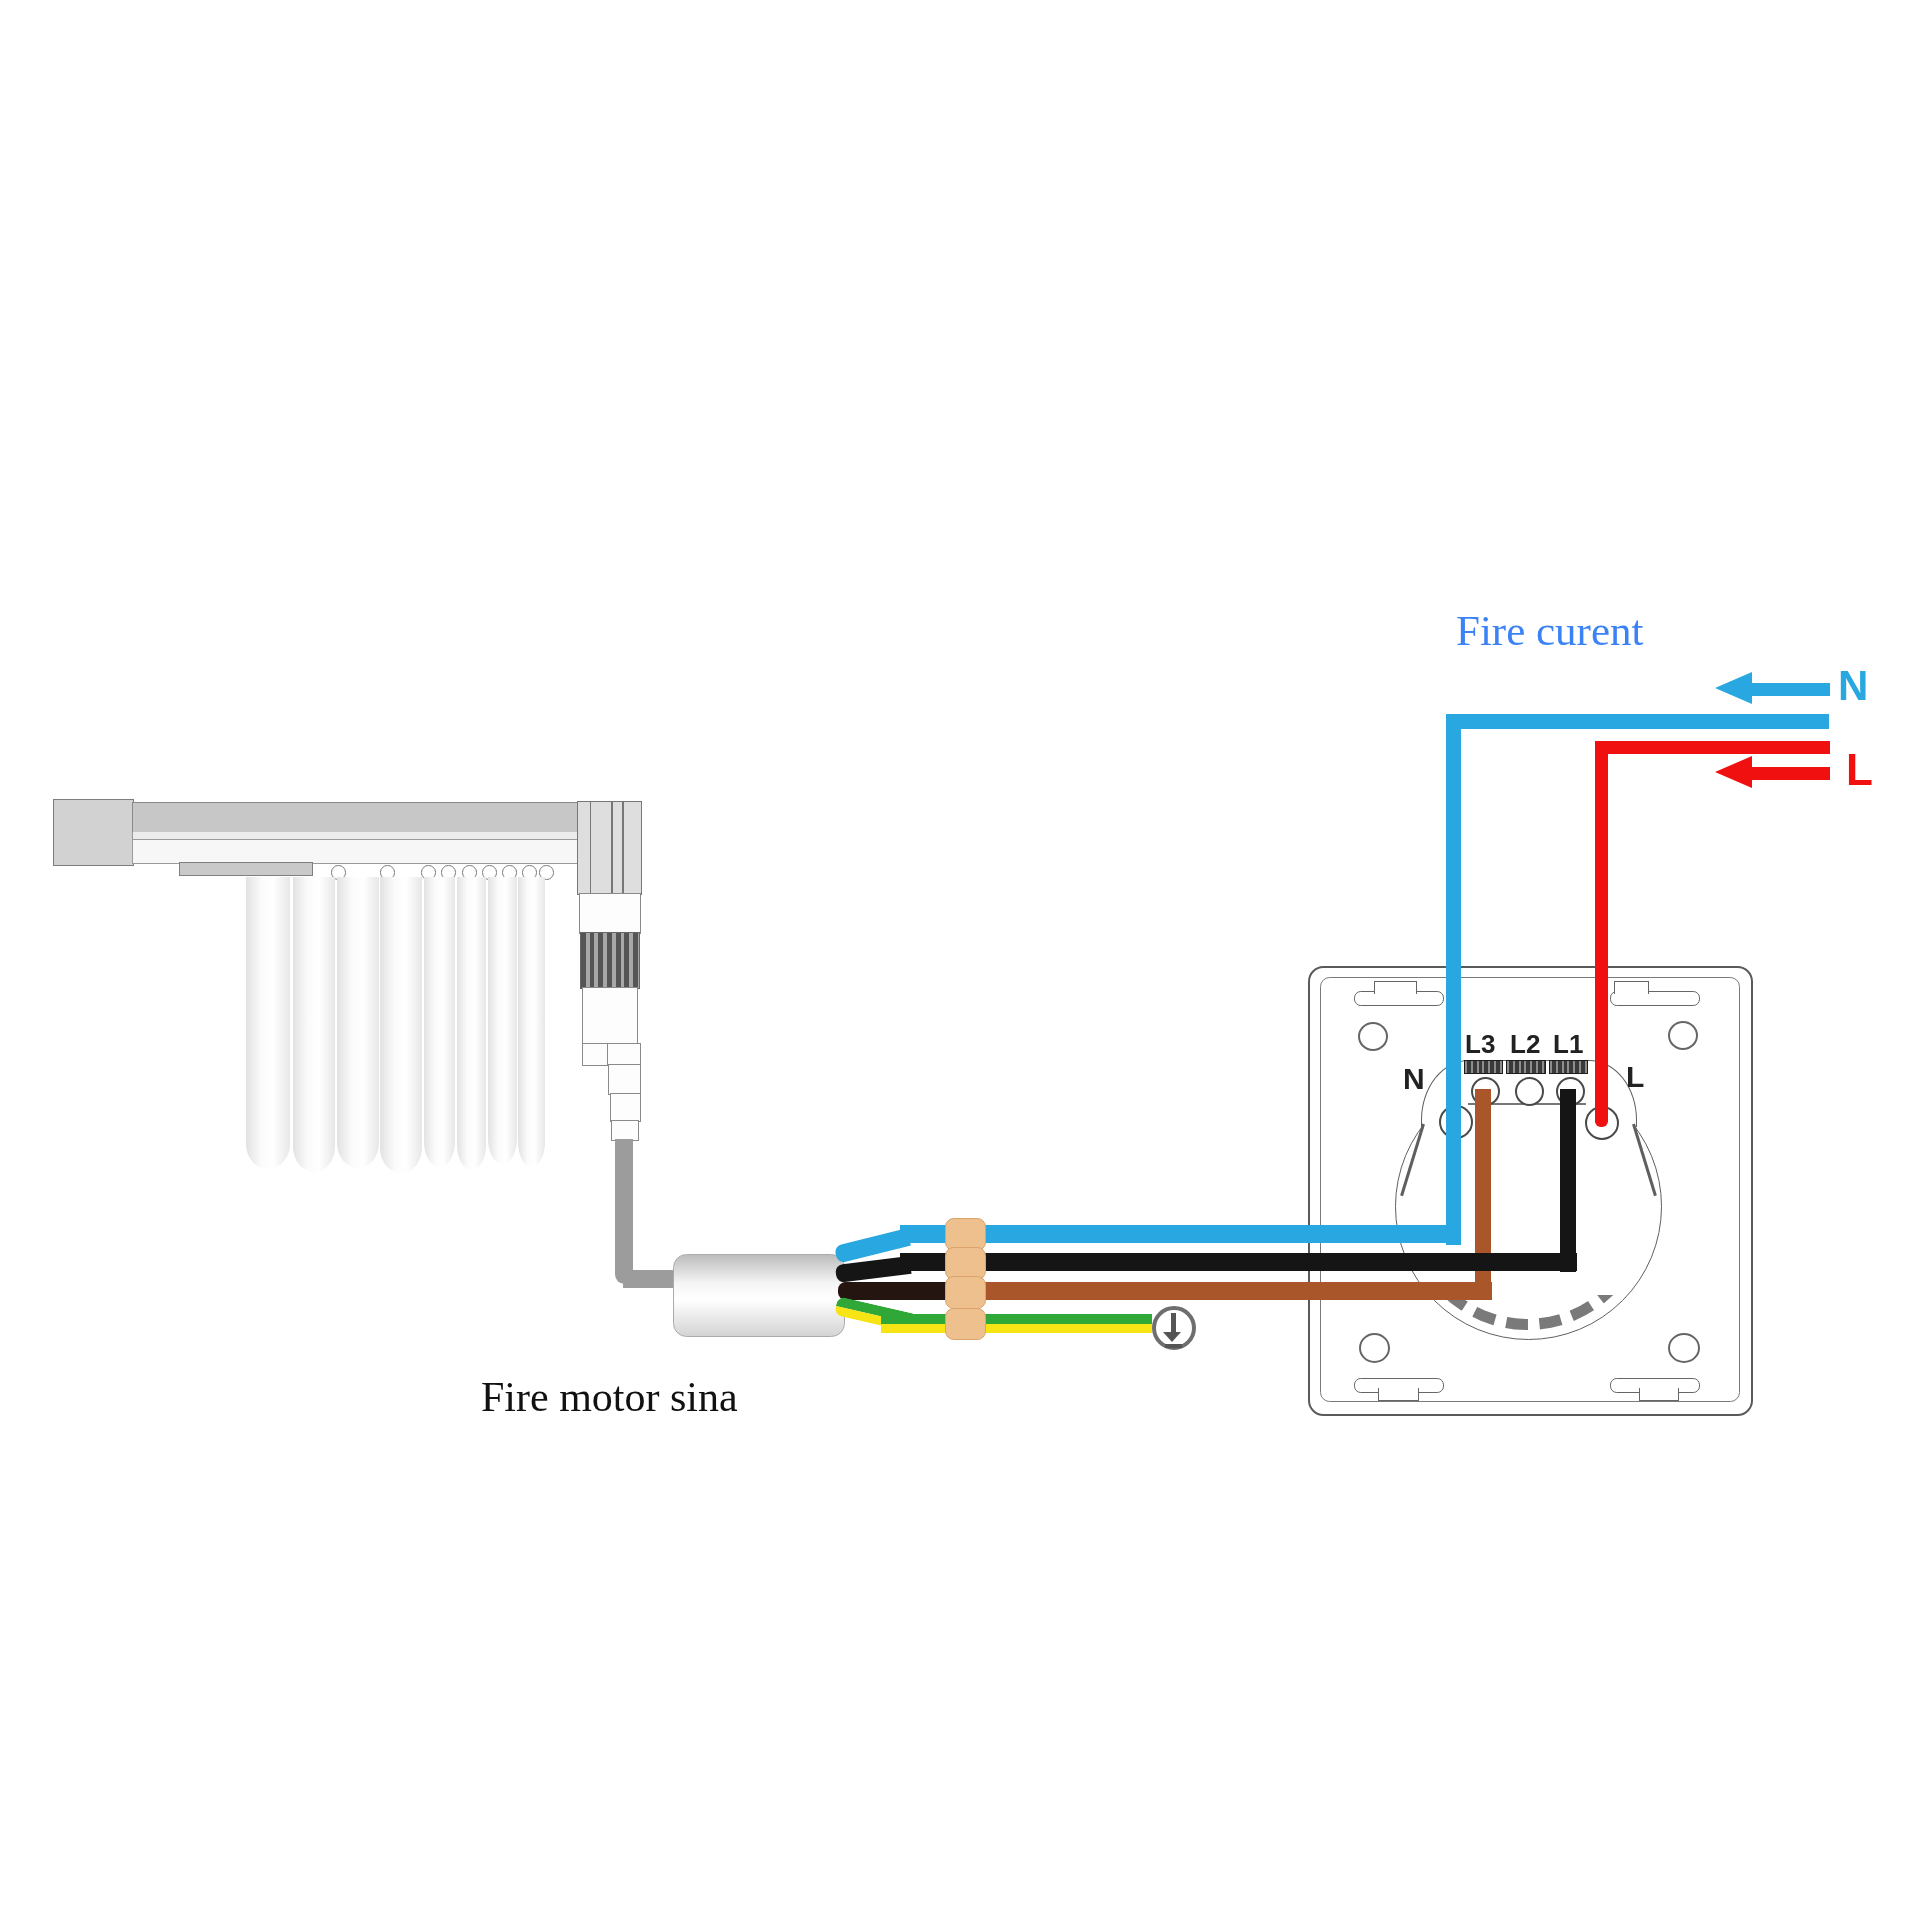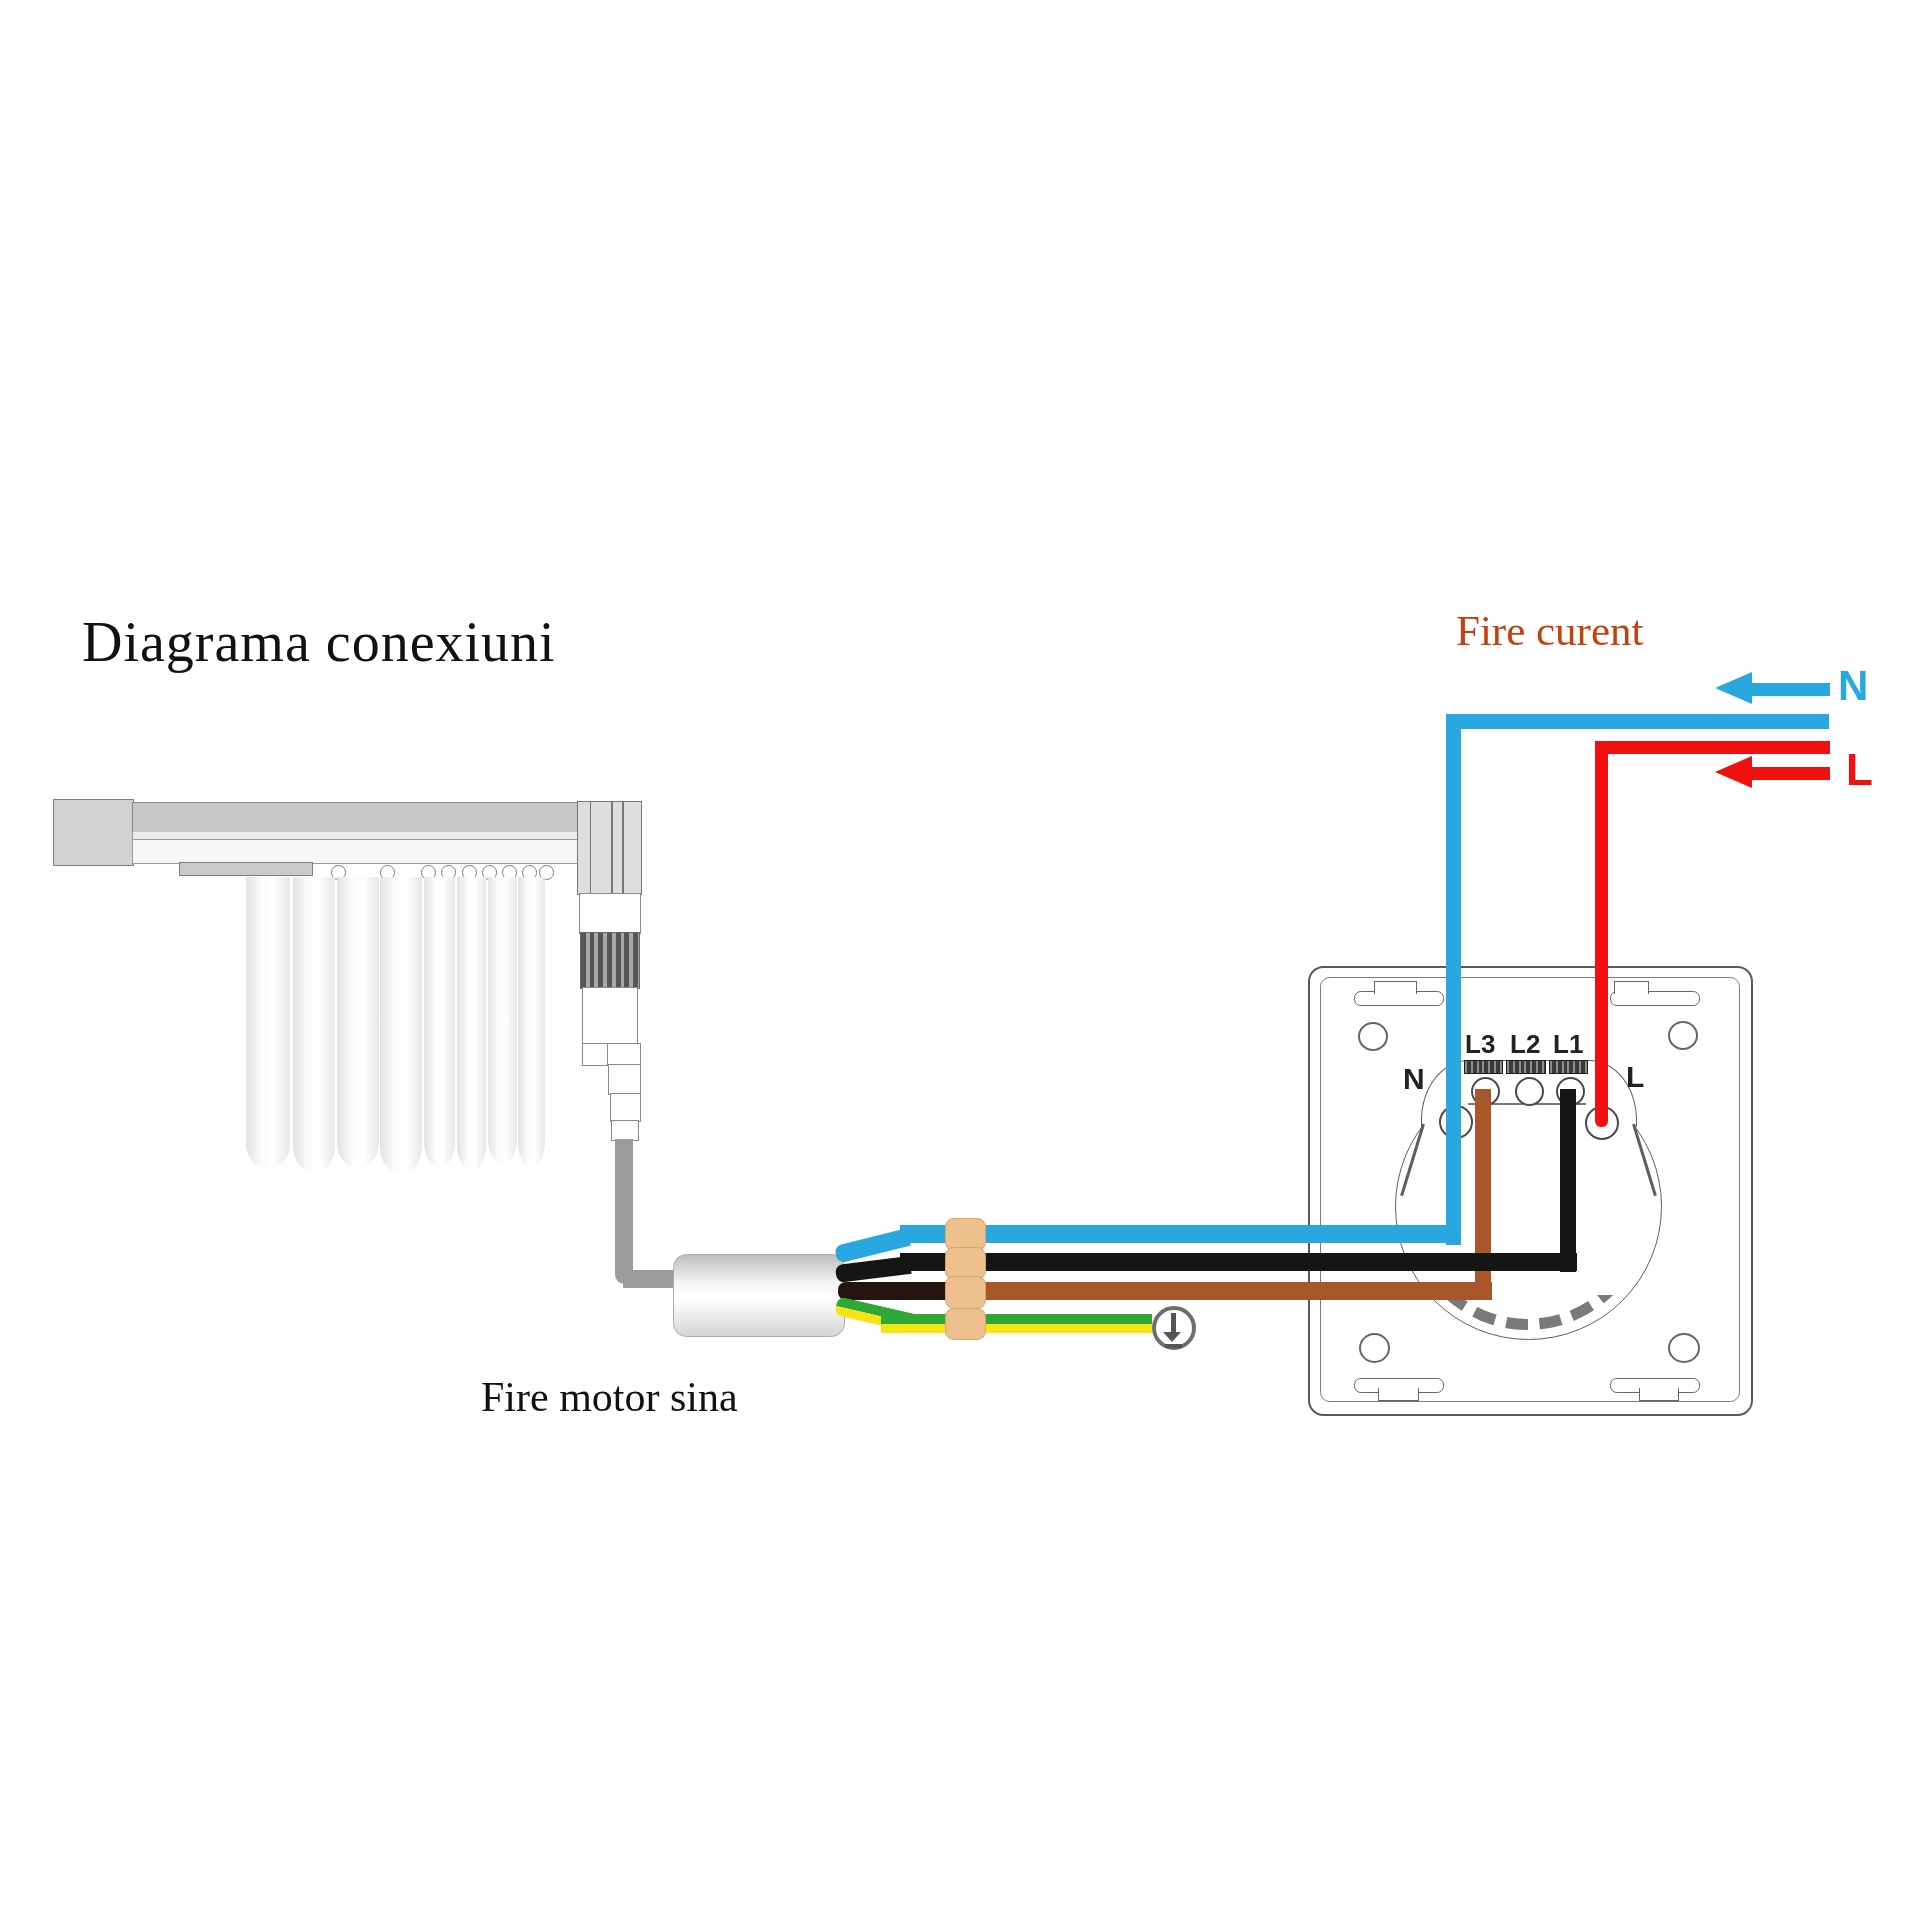--- a/index.html
+++ b/index.html
@@ -24,22 +24,21 @@
   .mbox{position:absolute;border:1.9px solid #8a8a8a;background:#fdfdfd;}
   .shoulder{position:absolute;width:2.9px;height:75px;background:var(--outl);transform-origin:top center;}
   .fer{position:absolute;left:945px;width:39px;background:var(--ferrule);border:1px solid #d9a36b;border-radius:8.7px;}
   .arrowhead{position:absolute;width:0;height:0;border-top:16.4px solid transparent;border-bottom:16.4px solid transparent;}
 </style>
 </head>
 <body>
 
 <div id="canvas">
 
-  <div class="abs serif" style="left:82px;top:610px;font-size:56px;letter-spacing:1px;color:#111;">Diagrama conexiuni</div>
-  <div class="abs serif" style="left:1456px;top:606px;font-size:43px;color:#c2410c;">Fire curent</div>
+  <div class="abs serif" style="left:1456px;top:606px;font-size:43px;color:#3b82f6;">Fire curent</div>
   <div class="abs serif" style="left:481px;top:1373px;font-size:42px;color:#111;">Fire motor sina</div>
 
   <div>
     <div class="abs" style="left:53px;top:799px;width:79px;height:65px;background:#d2d2d2;border:1.9px solid #7d7d7d;"></div>
     <div class="abs" style="left:132px;top:802px;width:445px;height:30px;background:#c7c7c7;border:1.4px solid #8a8a8a;"></div>
     <div class="abs" style="left:132px;top:832px;width:445px;height:6.8px;background:#ececec;border-left:1.4px solid #999;border-right:1.4px solid #999;"></div>
     <div class="abs" style="left:132px;top:839px;width:445px;height:23px;background:#f7f7f7;border:1.4px solid #9a9a9a;"></div>
     <div class="abs" style="left:179px;top:862px;width:132px;height:11.6px;background:#c9c9c9;border:1.4px solid #808080;"></div>
 
     <div class="glider" style="left:331px;"></div>

